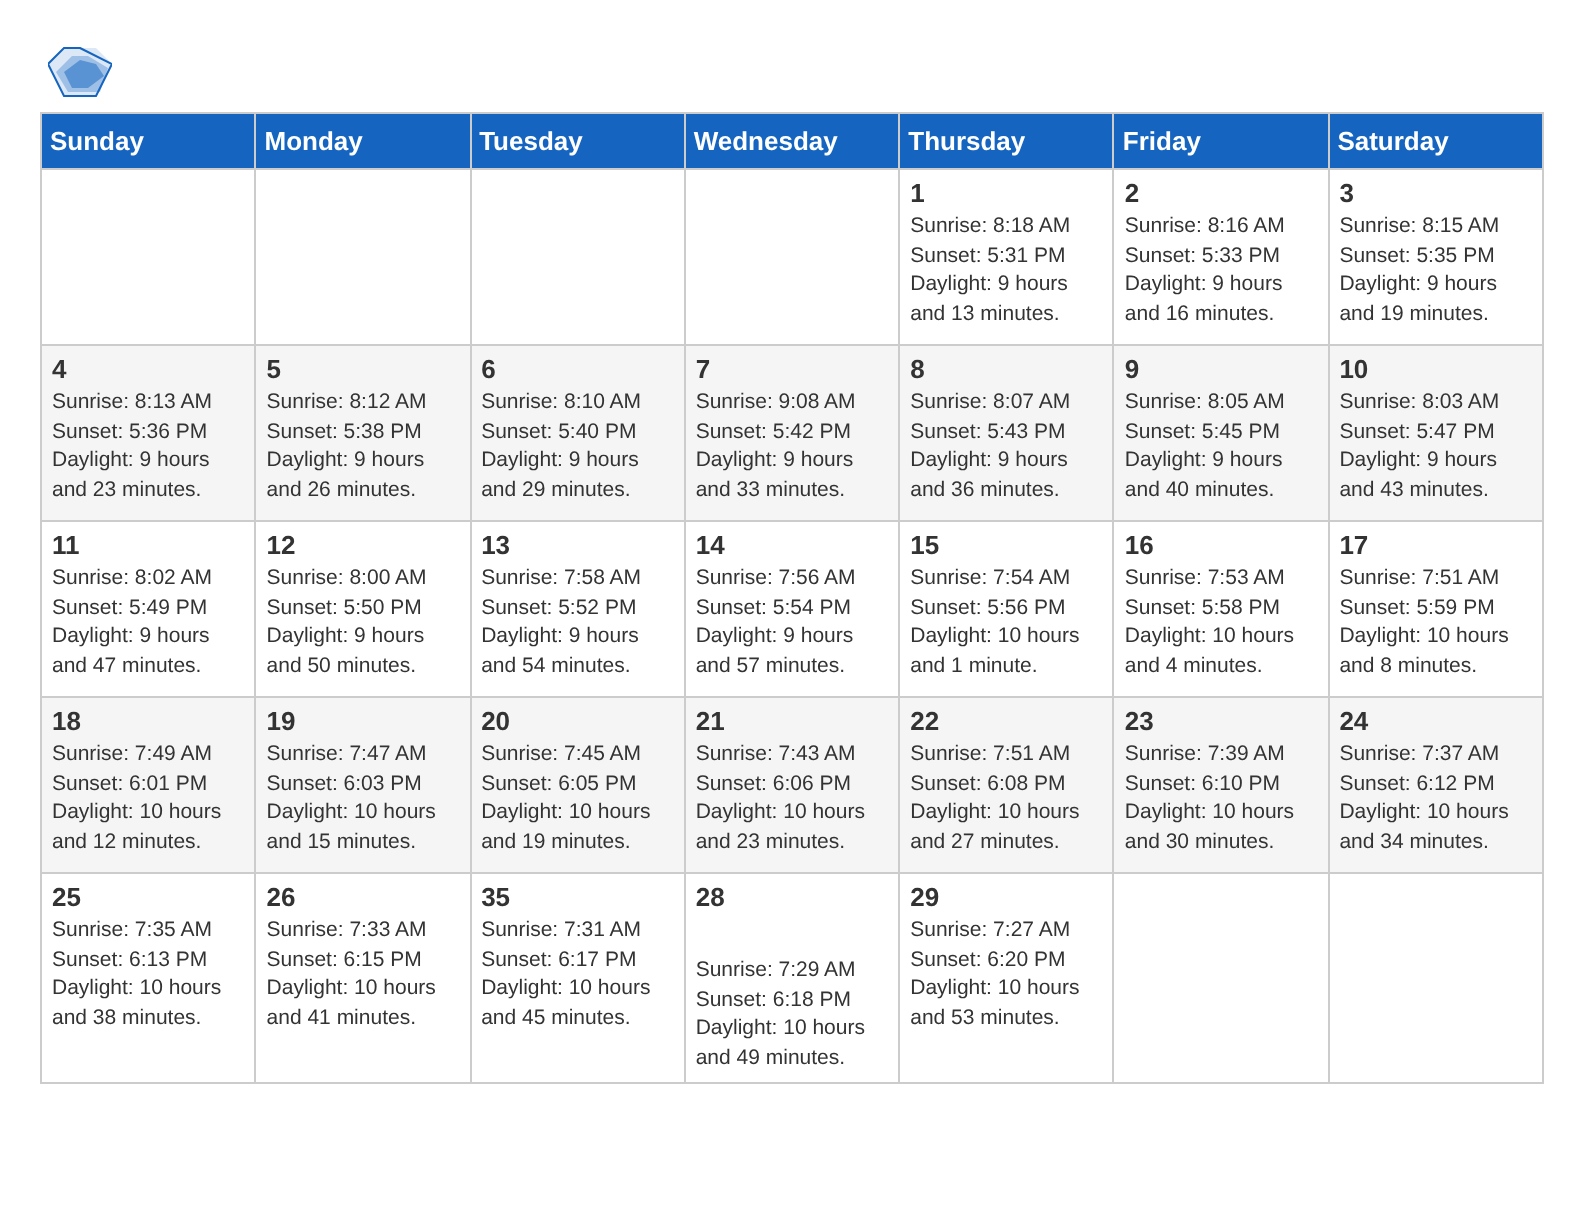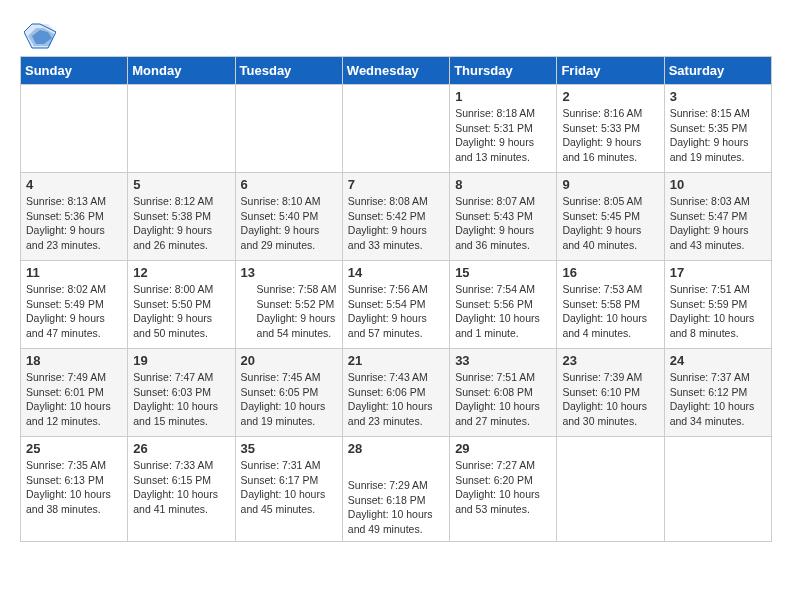--- a/index.html
+++ b/index.html
@@ -178,21 +178,21 @@
         </td>
         <td>
           <span class="day-number">6</span>
           <div class="cell-info" style="white-space: pre-line;">Sunrise: 8:10 AM
 Sunset: 5:40 PM
 Daylight: 9 hours
 and 29 minutes.</div>
         </td>
         <td>
           <span class="day-number">7</span>
-          <div class="cell-info" style="white-space: pre-line;">Sunrise: 8:08 AM
+          <div class="cell-info" style="white-space: pre-line;">Sunrise: 9:08 AM
 Sunset: 5:42 PM
 Daylight: 9 hours
 and 33 minutes.</div>
         </td>
         <td>
           <span class="day-number">8</span>
           <div class="cell-info" style="white-space: pre-line;">Sunrise: 8:07 AM
 Sunset: 5:43 PM
 Daylight: 9 hours
 and 36 minutes.</div>
@@ -222,21 +222,21 @@
         </td>
         <td>
           <span class="day-number">12</span>
           <div class="cell-info" style="white-space: pre-line;">Sunrise: 8:00 AM
 Sunset: 5:50 PM
 Daylight: 9 hours
 and 50 minutes.</div>
         </td>
         <td>
           <span class="day-number">13</span>
-          <div class="cell-info" style="white-space: pre-line; margin-left: 16px;">Sunrise: 7:58 AM
+          <div class="cell-info" style="white-space: pre-line;">Sunrise: 7:58 AM
 Sunset: 5:52 PM
 Daylight: 9 hours
 and 54 minutes.</div>
         </td>
         <td>
           <span class="day-number">14</span>
           <div class="cell-info" style="white-space: pre-line;">Sunrise: 7:56 AM
 Sunset: 5:54 PM
 Daylight: 9 hours
 and 57 minutes.</div>
@@ -286,21 +286,21 @@
 and 19 minutes.</div>
         </td>
         <td>
           <span class="day-number">21</span>
           <div class="cell-info" style="white-space: pre-line;">Sunrise: 7:43 AM
 Sunset: 6:06 PM
 Daylight: 10 hours
 and 23 minutes.</div>
         </td>
         <td>
-          <span class="day-number">33</span>
+          <span class="day-number">22</span>
           <div class="cell-info" style="white-space: pre-line;">Sunrise: 7:51 AM
 Sunset: 6:08 PM
 Daylight: 10 hours
 and 27 minutes.</div>
         </td>
         <td>
           <span class="day-number">23</span>
           <div class="cell-info" style="white-space: pre-line;">Sunrise: 7:39 AM
 Sunset: 6:10 PM
 Daylight: 10 hours

